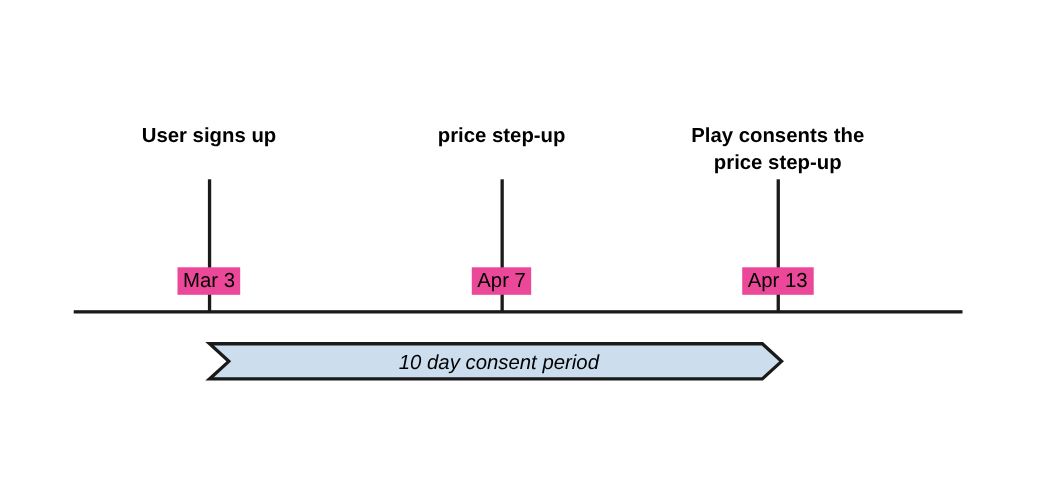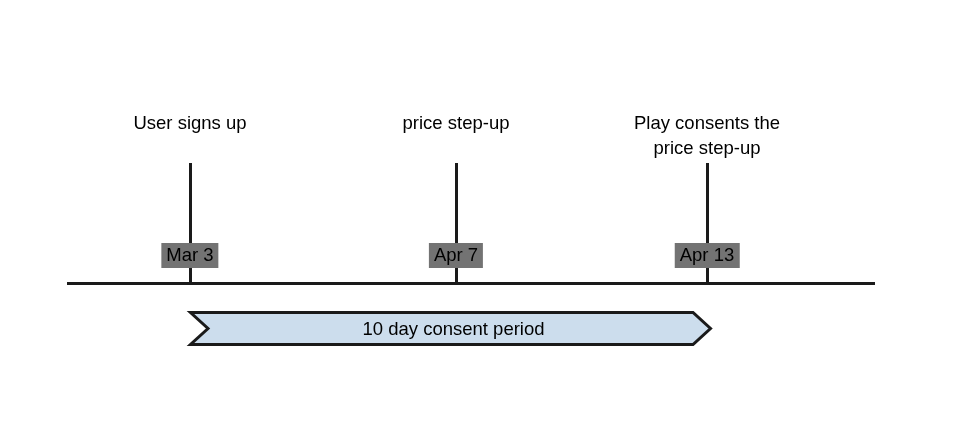--- a/index.html
+++ b/index.html
@@ -46,52 +46,54 @@
     transform: translateX(-50%);
     top: 110px;
     white-space: nowrap;
     text-align: center;
     font-size: 18.5px;
     line-height: 25px;
     color: #000000;
   }
   .event-caption .cap-line {
     display: block;
+    font-weight: bold;
   }
 
   .event-tick {
     position: absolute;
     left: -1px;
     top: 163px;
     width: 2.6px;
     height: 121px;
     background: #1a1a1a;
   }
 
   .event-date {
     position: absolute;
     left: 50%;
     transform: translateX(-50%);
     top: 243px;
     padding: 1px 5px 2px 5px;
-    background: #737373;
+    background: #ec4899;
     font-size: 18.5px;
     line-height: 22px;
     white-space: nowrap;
     color: #000000;
     z-index: 2;
   }
 
   
   .period-band {
     position: absolute;
     left: 189px;
     top: 311px;
     width: 523px;
     height: 35px;
+    font-style: italic;
   }
   .period-band svg {
     display: block;
     width: 523px;
     height: 35px;
     overflow: visible;
   }
   .period-label {
     position: absolute;
     left: 0;

